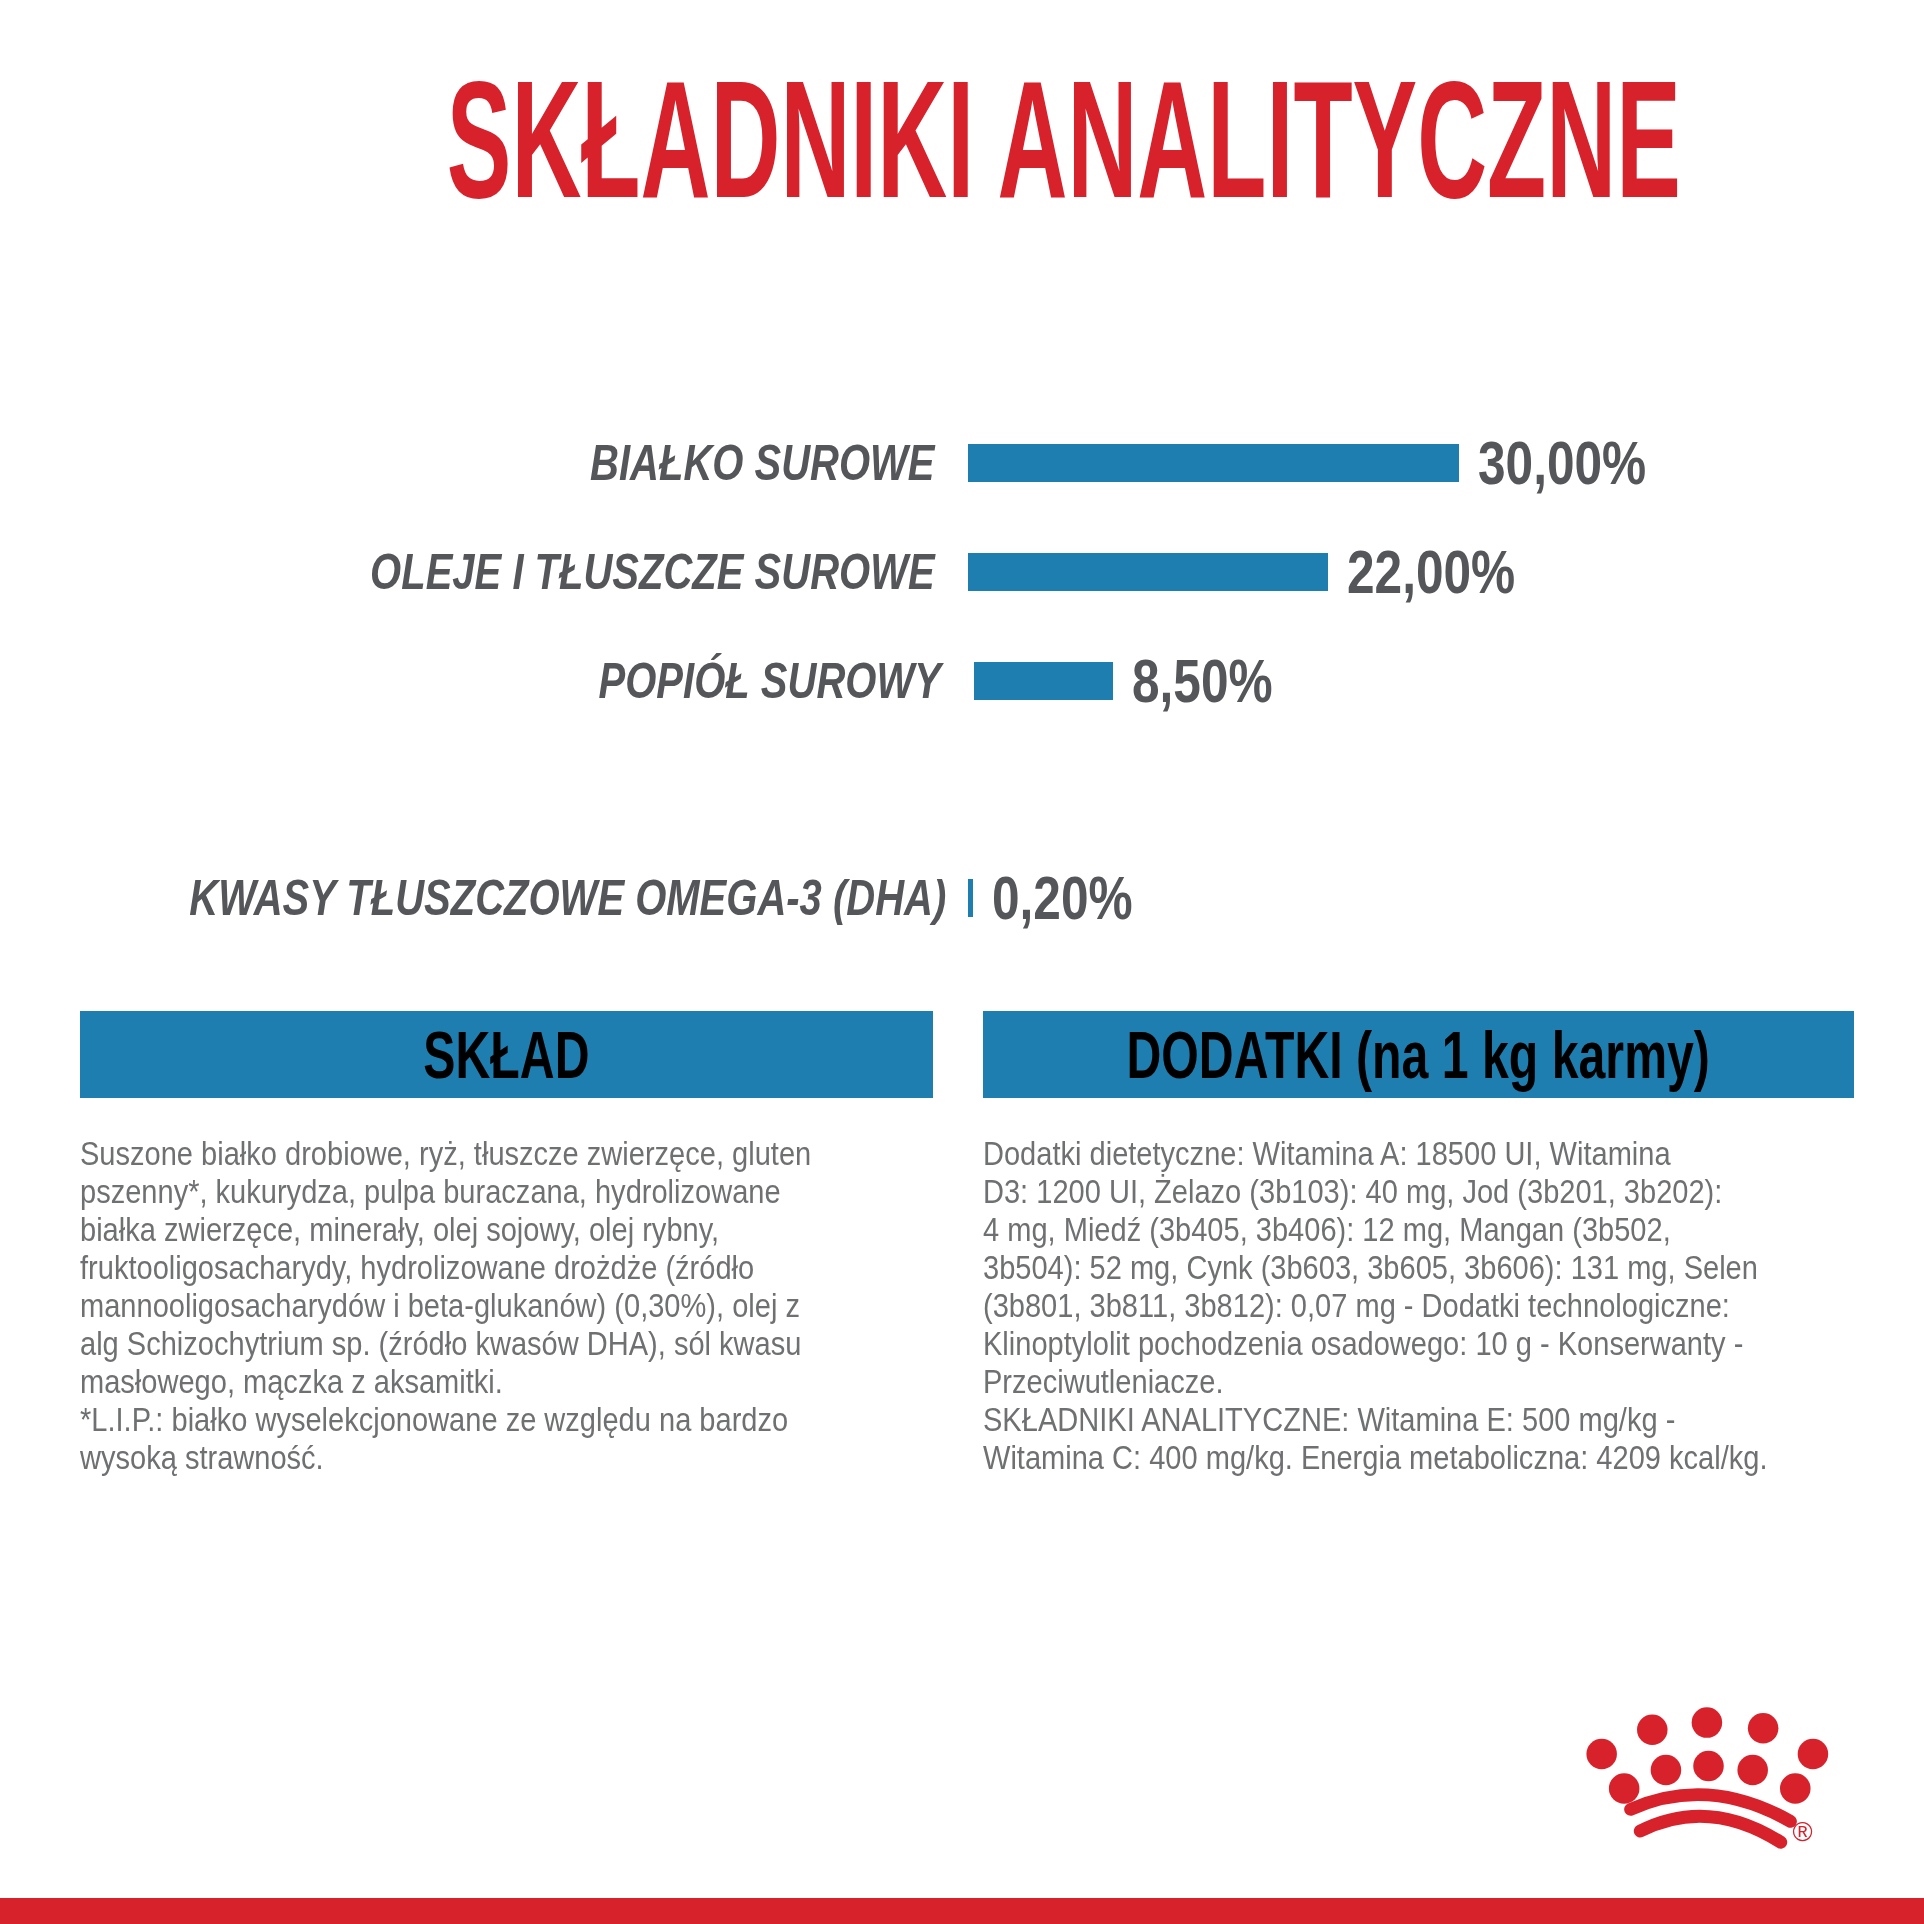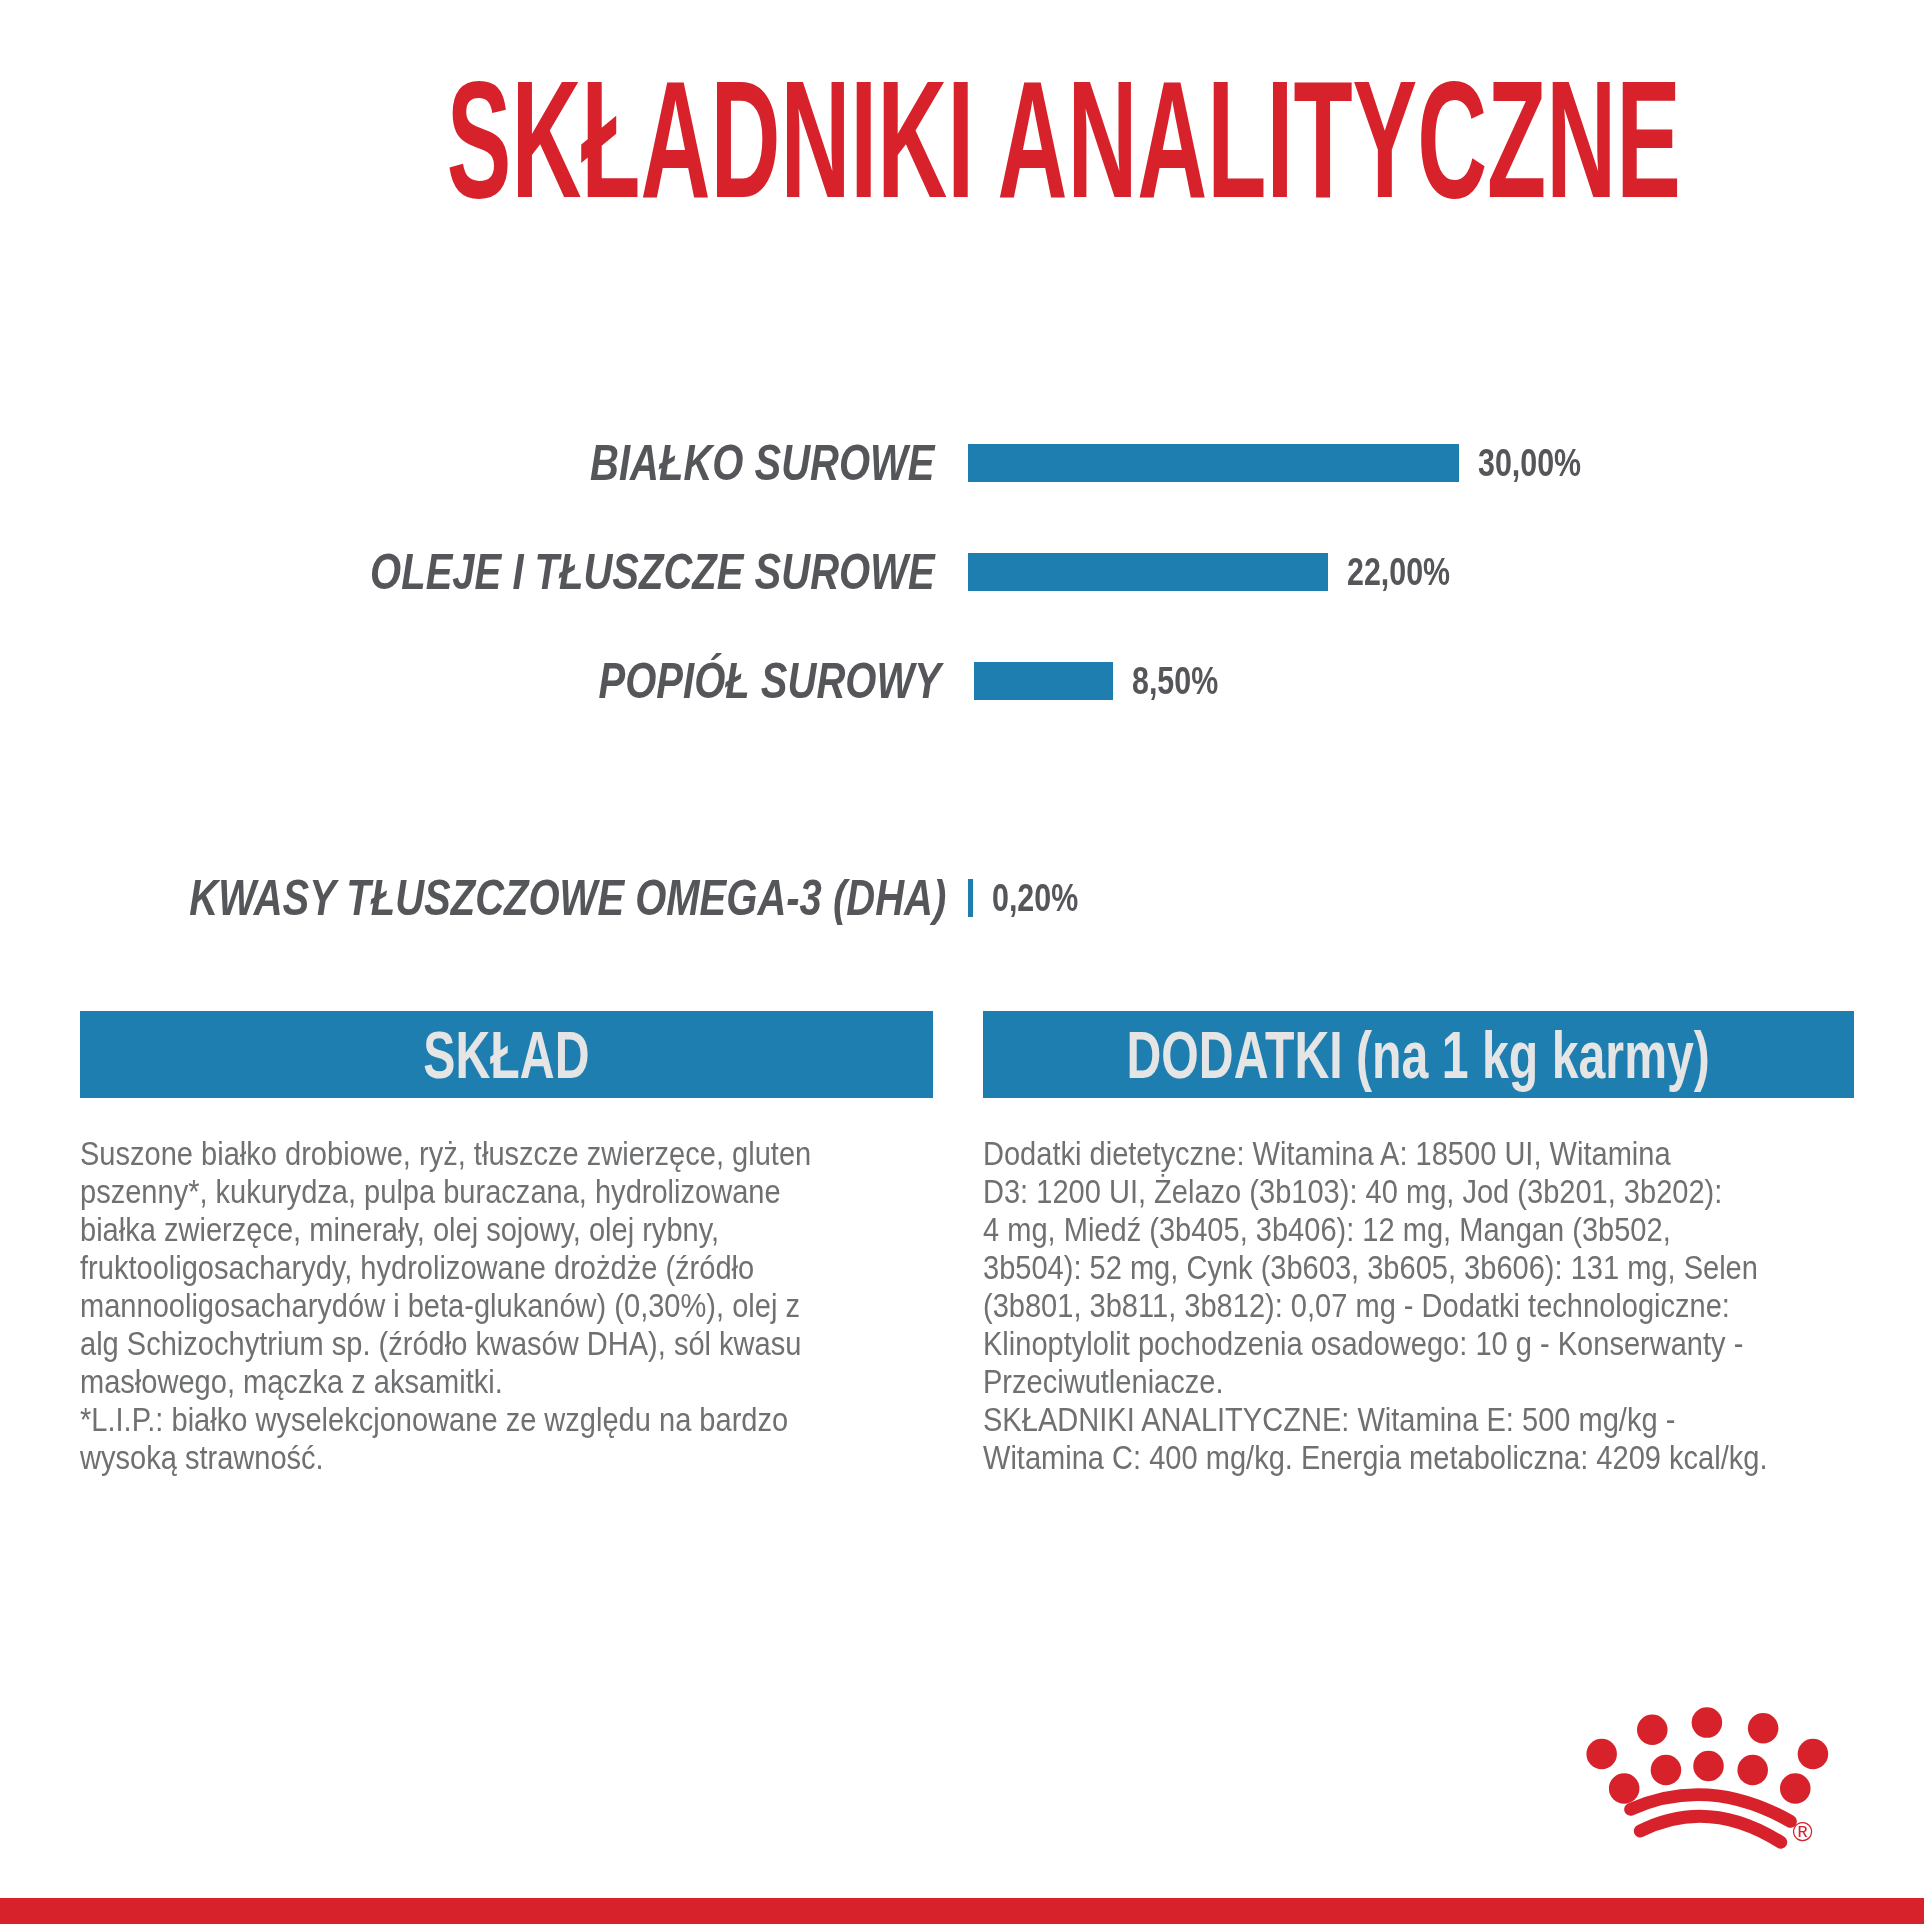--- a/index.html
+++ b/index.html
@@ -17,29 +17,29 @@
     color:var(--red);margin:0;
   }
   .title .cond{transform:scaleX(0.58);transform-origin:50% 50%;}
 
   
   #chart{position:absolute;top:0;left:0;width:1925px;height:1011px;}
   .chart-row{position:absolute;left:0;width:1925px;height:109px;display:flex;align-items:center;}
   .row-label{width:935px;text-align:right;font-size:50px;font-weight:bold;color:var(--label-gray);line-height:1;font-style:italic;}
   .row-label .cond{transform:scaleX(0.80);transform-origin:100% 50%;}
   .bar{height:38px;margin-left:33px;background:var(--blue);flex:0 0 auto;}
-  .row-value{margin-left:19px;font-size:38px;font-weight:bold;color:var(--label-gray);line-height:1;}
+  .row-value{margin-left:19px;font-size:62px;font-weight:bold;color:var(--label-gray);line-height:1;}
   .row-value .cond{transform:scaleX(0.80);transform-origin:0% 50%;}
 
   
   .section{position:absolute;top:1011px;}
   #section-sklad{left:80px;width:853px;}
   #section-dodatki{left:983px;width:871px;}
   .sec-header{
-    height:87px;background:var(--blue);color:#e5e5e5;text-align:center;
+    height:87px;background:var(--blue);color:#000000;text-align:center;
     line-height:87px;font-size:67px;font-weight:bold;
   }
   .sec-header .cond{transform:scaleX(0.72);transform-origin:50% 50%;}
   .body-text{
     margin:37px 0 0 0;font-size:33px;line-height:38px;color:var(--body-gray);
     white-space:pre-line;transform:scaleX(0.88);transform-origin:0 0;width:113.6%;
   }
 
   
   #logo{position:absolute;left:1584px;top:1696px;width:245px;height:205px;}

